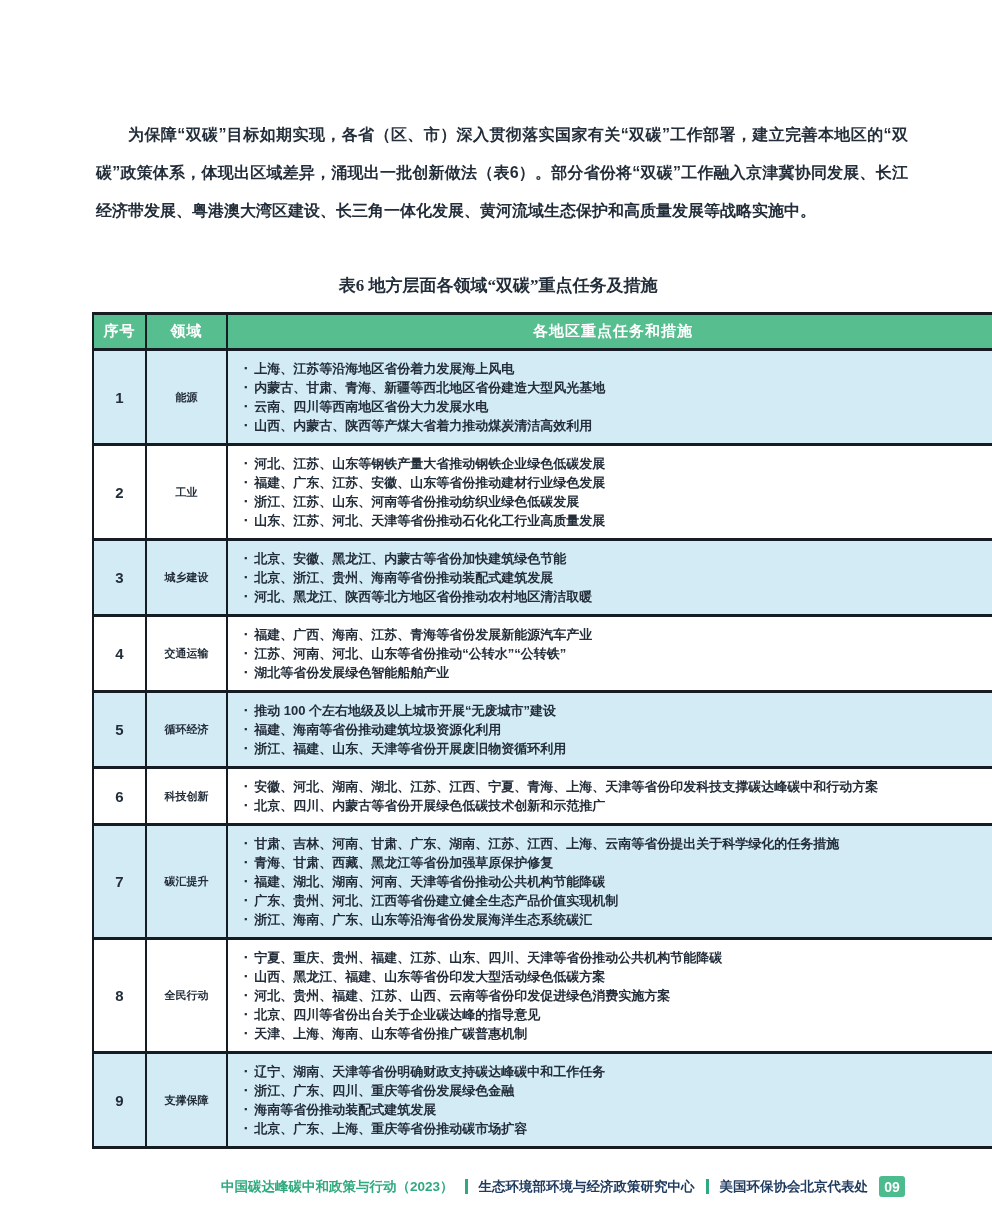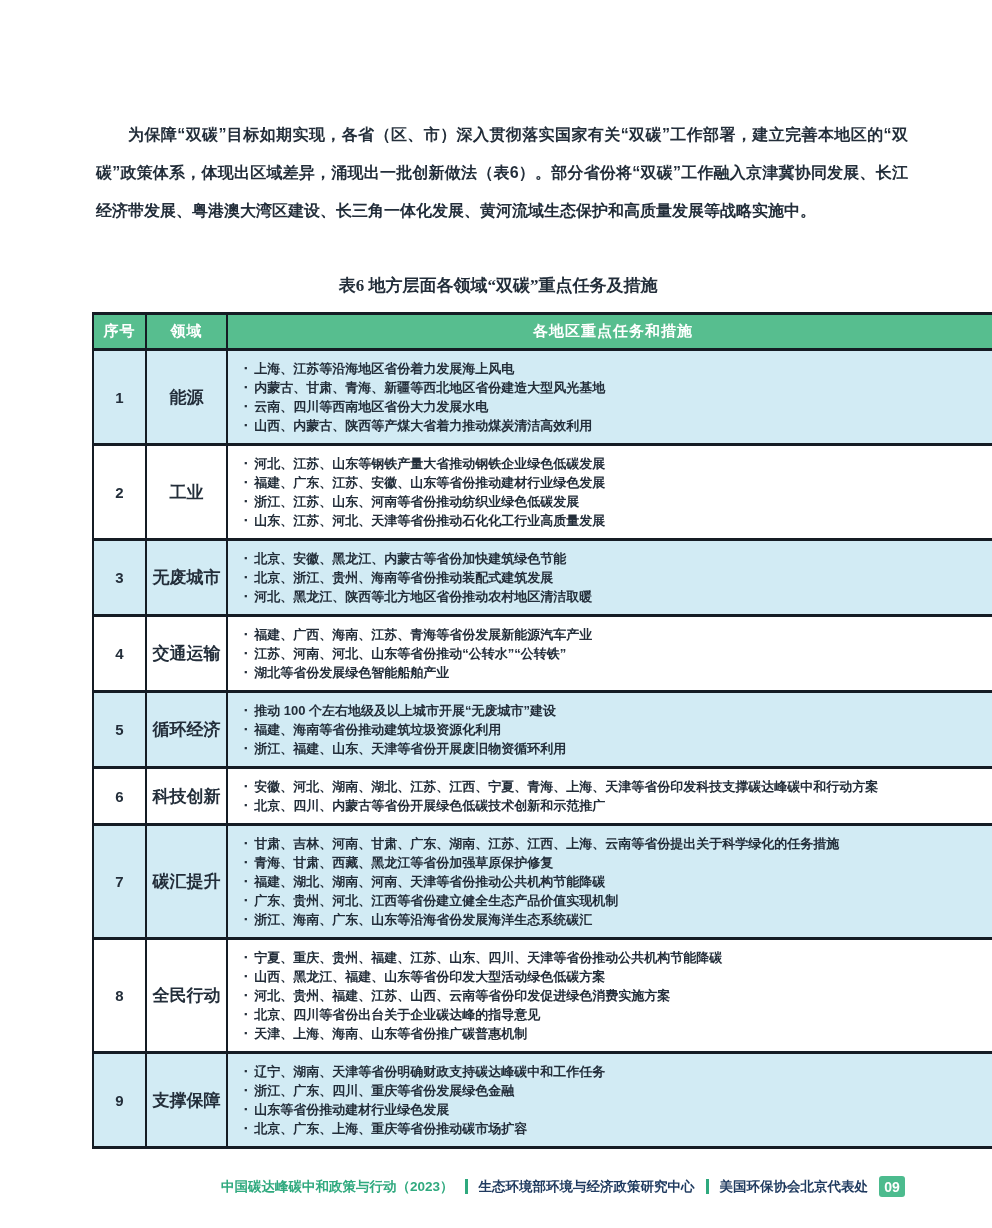--- a/index.html
+++ b/index.html
@@ -51,21 +51,21 @@
     height:36px;text-align:center;letter-spacing:1px;
   }
   col.c-no{width:53px;}
   col.c-field{width:81px;}
   tbody tr:nth-child(odd){background:var(--blue);}
   tbody tr:nth-child(even){background:#ffffff;}
   tbody td.col-no{
     text-align:center;font-size:15px;font-weight:700;color:var(--ink);
   }
   tbody td.col-field{
-    text-align:center;font-size:17px;font-weight:700;color:var(--ink);
+    text-align:center;font-size:11px;font-weight:700;color:var(--ink);
     padding:0 2px;
   }
   td.col-tasks ul{
     margin:0;padding:7px 8px 7px 15px;list-style:none;
   }
   td.col-tasks li{
     display:flex;align-items:flex-start;gap:7px;
     font-size:13px;font-weight:600;line-height:19px;color:var(--ink);
   }
   .bullet{
@@ -153,21 +153,21 @@
               </li>
               <li>
                 <span class="bullet">▪</span>
                 <span class="task-text">山东、江苏、河北、天津等省份推动石化化工行业高质量发展</span>
               </li>
             </ul>
           </td>
         </tr>
         <tr>
           <td class="col-no">3</td>
-          <td class="col-field">无废城市</td>
+          <td class="col-field">城乡建设</td>
           <td class="col-tasks">
             <ul>
               <li>
                 <span class="bullet">▪</span>
                 <span class="task-text">北京、安徽、黑龙江、内蒙古等省份加快建筑绿色节能</span>
               </li>
               <li>
                 <span class="bullet">▪</span>
                 <span class="task-text">北京、浙江、贵州、海南等省份推动装配式建筑发展</span>
               </li>
@@ -298,21 +298,21 @@
               <li>
                 <span class="bullet">▪</span>
                 <span class="task-text">辽宁、湖南、天津等省份明确财政支持碳达峰碳中和工作任务</span>
               </li>
               <li>
                 <span class="bullet">▪</span>
                 <span class="task-text">浙江、广东、四川、重庆等省份发展绿色金融</span>
               </li>
               <li>
                 <span class="bullet">▪</span>
-                <span class="task-text">山东等省份推动建材行业绿色发展</span>
+                <span class="task-text">海南等省份推动装配式建筑发展</span>
               </li>
               <li>
                 <span class="bullet">▪</span>
                 <span class="task-text">北京、广东、上海、重庆等省份推动碳市场扩容</span>
               </li>
             </ul>
           </td>
         </tr>
       </tbody>
   </table>

